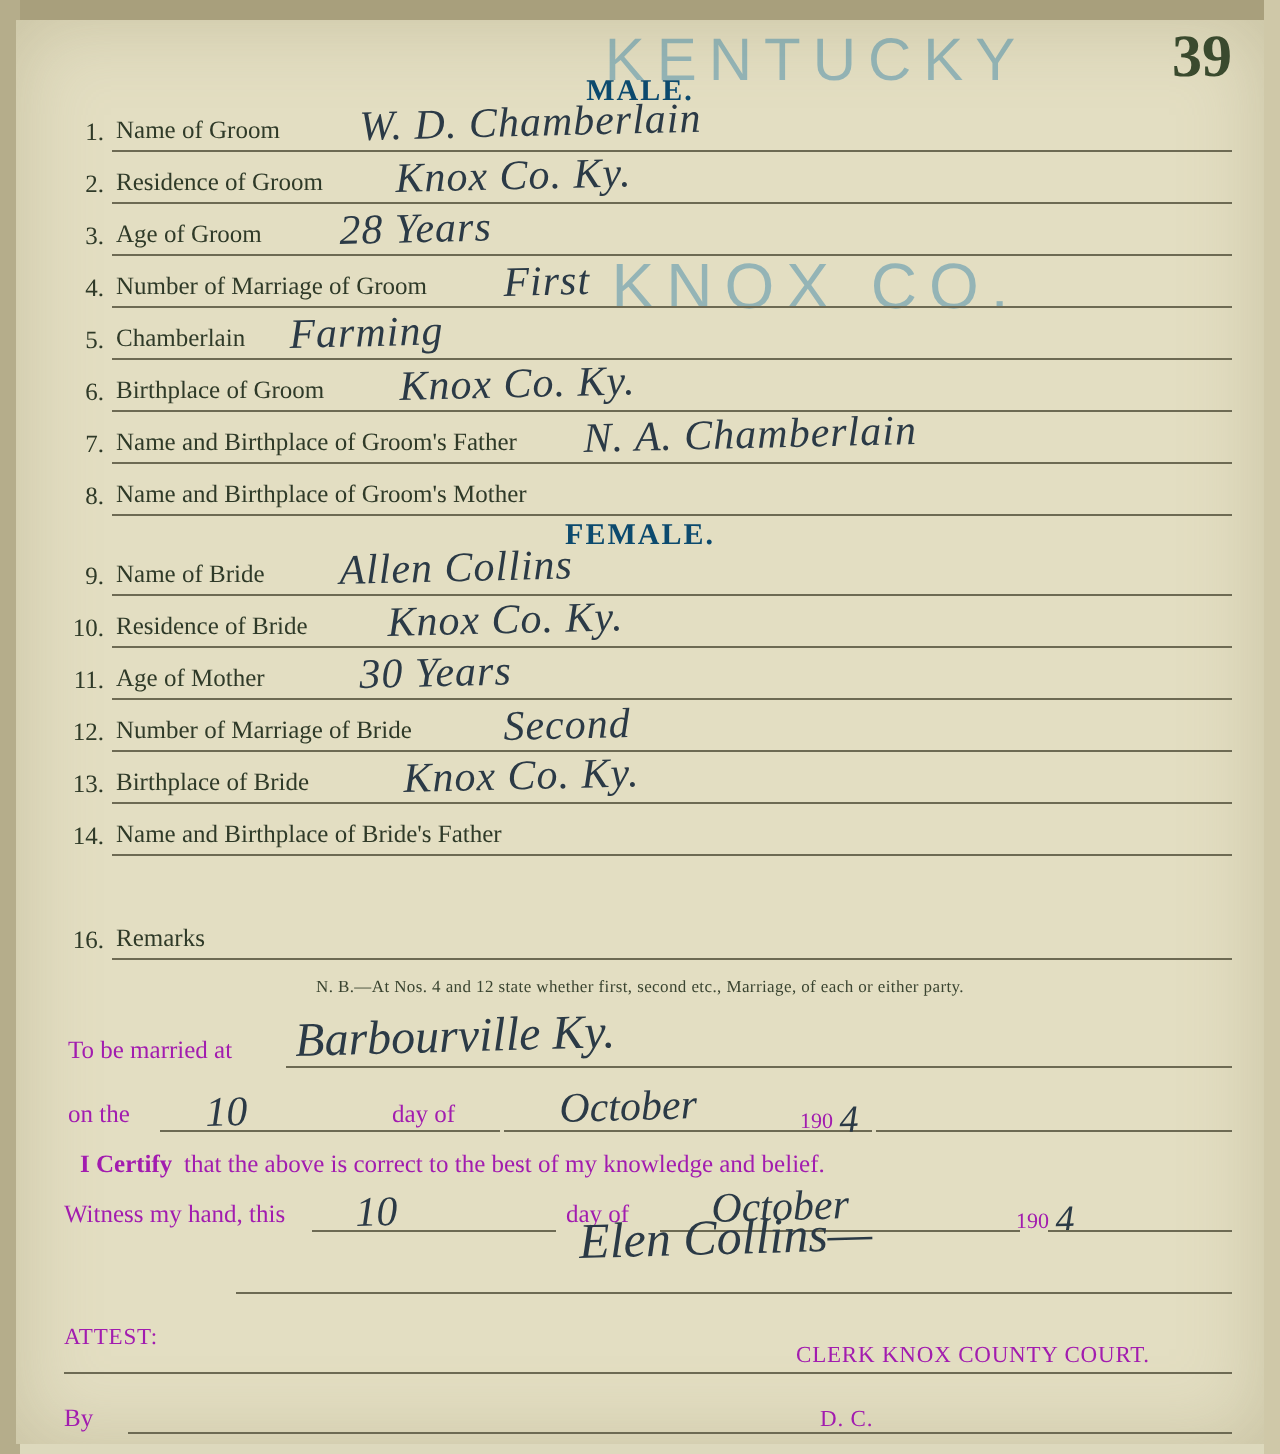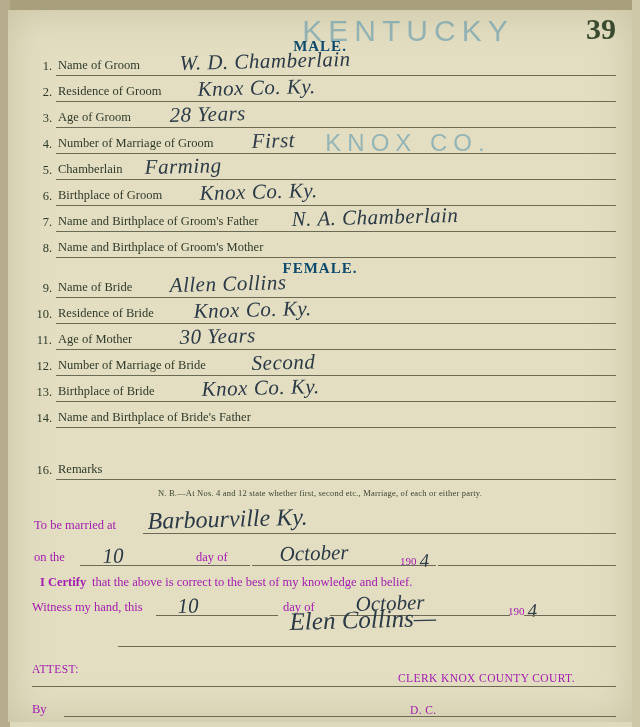--- a/index.html
+++ b/index.html
@@ -52,21 +52,21 @@
     color: #0369a1;
     font-family: "Liberation Sans", sans-serif;
     font-size: 30px;
     letter-spacing: 6px;
     opacity: 0.35;
     text-align: center;
     line-height: 34px;
     pointer-events: none;
   }
   .stamp-line1 { margin-top: 4px; }
-  .stamp-line2 { margin-top: 78px; font-size: 24px; }
+  .stamp-line2 { margin-top: 78px; font-size: 32px; }
 
   .page-number {
     position: absolute;
     right: 16px;
     top: 2px;
     font-family: "Liberation Serif", serif;
     font-size: 30px;
     color: #3a4a2e;
     font-weight: bold;
   }

